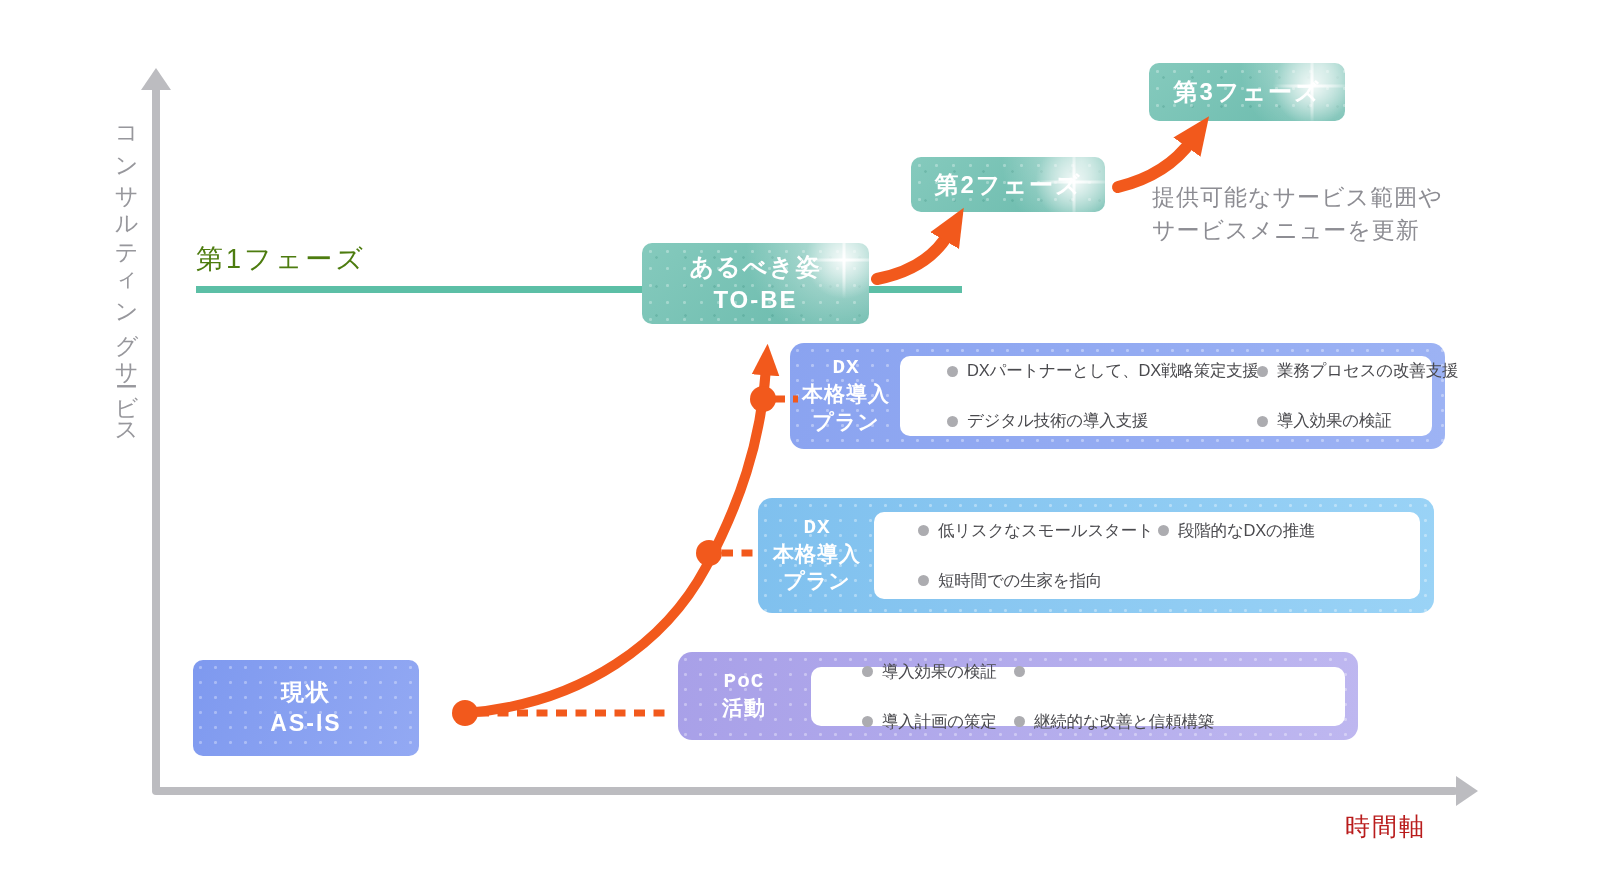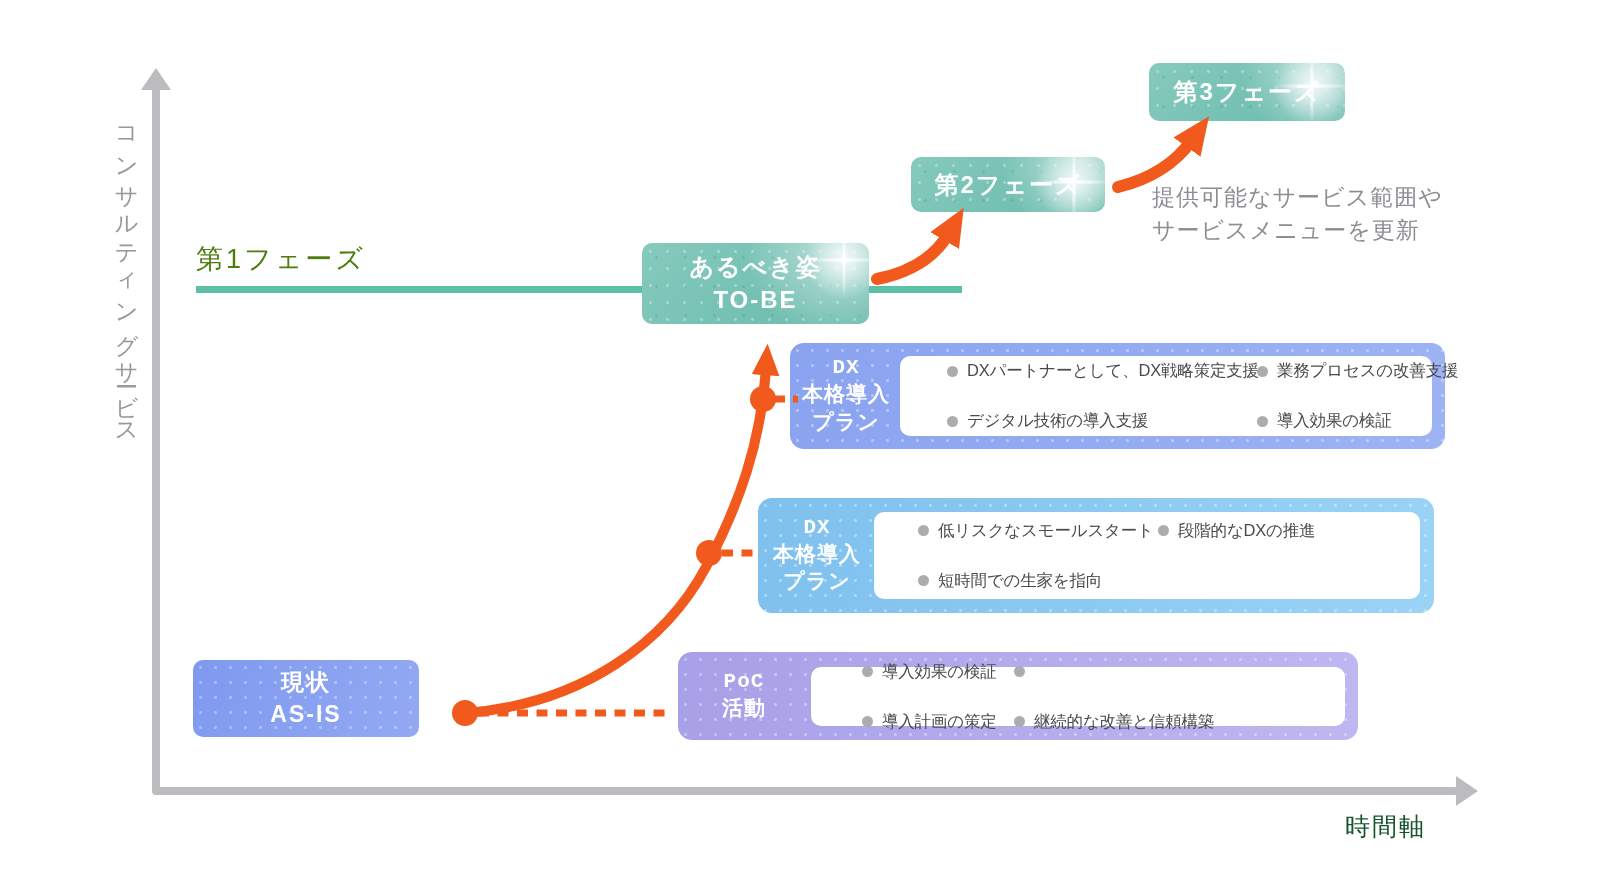--- a/index.html
+++ b/index.html
@@ -11,21 +11,21 @@
   .axis-line{position:absolute;background:#bcbcc0;z-index:1;}
   #y-axis-line{left:152px;top:86px;width:8px;height:706px;border-radius:4px;}
   #x-axis-line{left:152px;top:787px;width:1306px;height:8px;border-radius:4px;}
   #y-axis-arrow{position:absolute;left:141px;top:68px;width:0;height:0;z-index:1;
     border-left:15px solid transparent;border-right:15px solid transparent;border-bottom:22px solid #bcbcc0;}
   #x-axis-arrow{position:absolute;left:1456px;top:776px;width:0;height:0;z-index:1;
     border-top:15px solid transparent;border-bottom:15px solid transparent;border-left:22px solid #bcbcc0;}
   #y-axis-label{position:absolute;left:112px;top:112px;z-index:1;
     writing-mode:vertical-rl;text-orientation:mixed;
     color:#97979c;font-size:23px;letter-spacing:3px;}
-  #x-axis-label{position:absolute;left:1345px;top:810px;color:#14532d;font-size:25px;z-index:1;letter-spacing:2px;}
+  #x-axis-label{position:absolute;left:1345px;top:810px;color:#b91c1c;font-size:25px;z-index:1;letter-spacing:2px;}
 
   
   #phase1-label{position:absolute;left:196px;top:241px;color:#4d7c0f;font-size:27px;letter-spacing:3px;z-index:2;}
   #phase1-line{position:absolute;left:196px;top:286px;width:766px;height:7px;background:#5cbfa6;z-index:2;}
 
   
   .teal-box{position:absolute;z-index:3;border-radius:10px;color:#fff;font-weight:bold;
     display:flex;flex-direction:column;align-items:center;justify-content:center;text-align:center;
     background:
       radial-gradient(circle at 88% 8%, rgba(255,255,255,.55), rgba(255,255,255,0) 45%),
@@ -44,21 +44,21 @@
     background:linear-gradient(to right, rgba(255,255,255,0), #ffffff, rgba(255,255,255,0));}
   .sparkle::after{width:3px;height:78px;transform:translate(-50%,-50%);
     background:linear-gradient(to bottom, rgba(255,255,255,0), #ffffff, rgba(255,255,255,0));}
   #phase2-box .sparkle{right:-8px;top:-14px;}
   #phase3-box .sparkle{right:-6px;top:-16px;}
 
   
   #annotation{position:absolute;left:1152px;top:181px;z-index:2;color:#8d8d93;font-size:23px;line-height:1.42;letter-spacing:1px;}
 
   
-  #asis-box{position:absolute;left:193px;top:660px;width:226px;height:77px;z-index:3;border-radius:10px;
+  #asis-box{position:absolute;left:193px;top:660px;width:226px;height:96px;z-index:3;border-radius:10px;
     color:#fff;font-weight:bold;font-size:23px;line-height:1.35;letter-spacing:2px;
     display:flex;flex-direction:column;align-items:center;justify-content:center;text-align:center;
     background:
       radial-gradient(rgba(255,255,255,.32) 1.2px, transparent 1.9px),
       linear-gradient(115deg,#7e99ef,#93a9f3);
     background-size:15px 15px,100% 100%;}
 
   
   .plan{position:absolute;z-index:3;border-radius:14px;}
   .plan-title{position:absolute;top:0;bottom:0;display:flex;flex-direction:column;align-items:center;justify-content:center;

